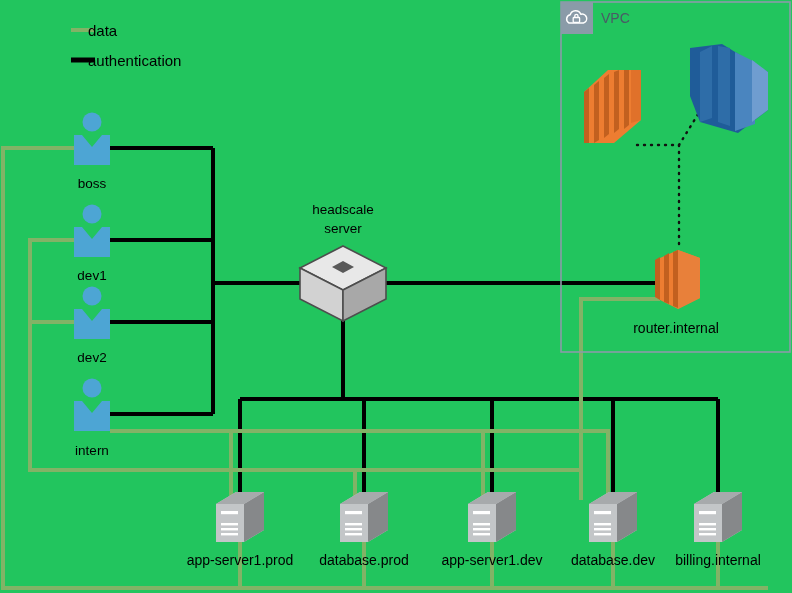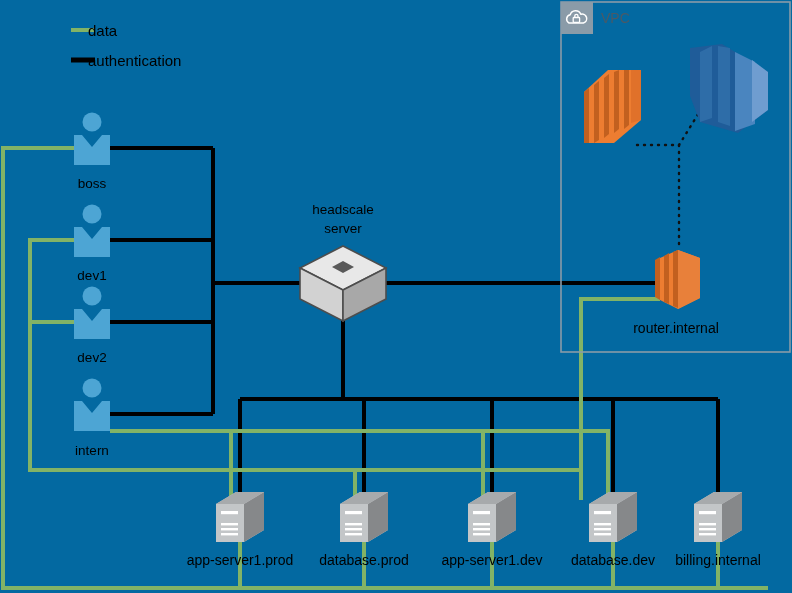--- a/index.html
+++ b/index.html
@@ -8,21 +8,21 @@
     padding: 0;
     background: #ffffff;
   }
   body {
     font-family: "Liberation Sans", sans-serif;
   }
   #canvas {
     position: relative;
     width: 792px;
     height: 593px;
-    background: #0369a1;
+    background: #22c55e;
     overflow: hidden;
   }
   #diagram-svg {
     position: absolute;
     left: 0;
     top: 0;
     width: 792px;
     height: 593px;
   }
   .lbl-legend {

